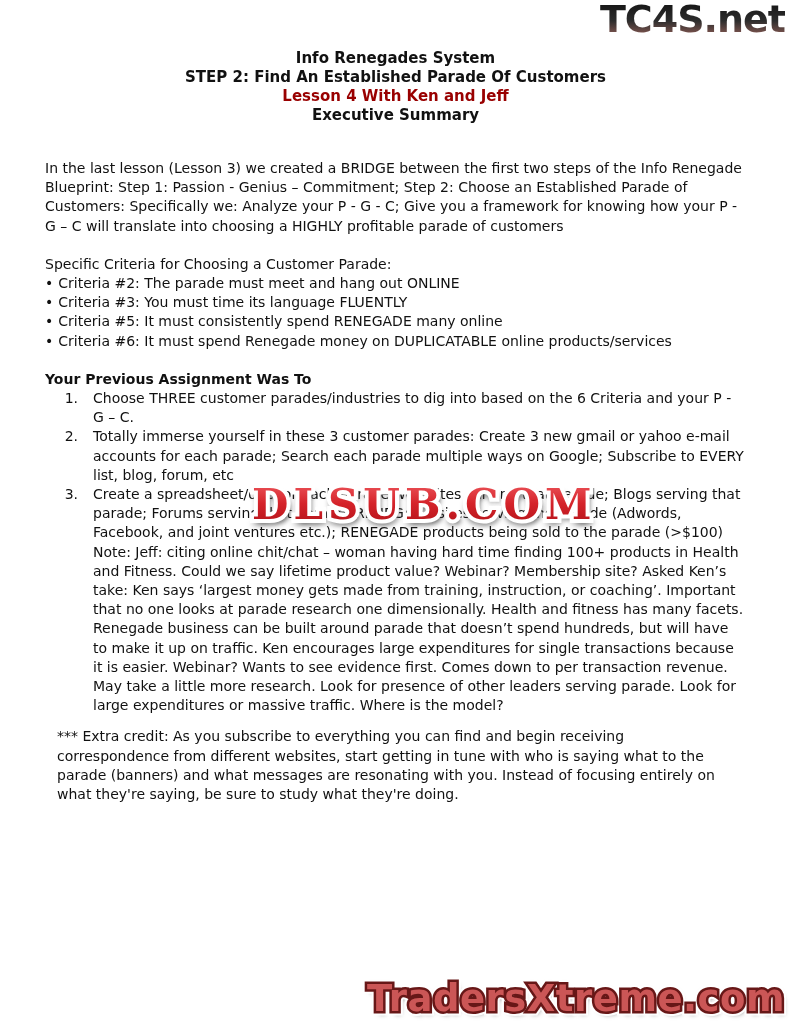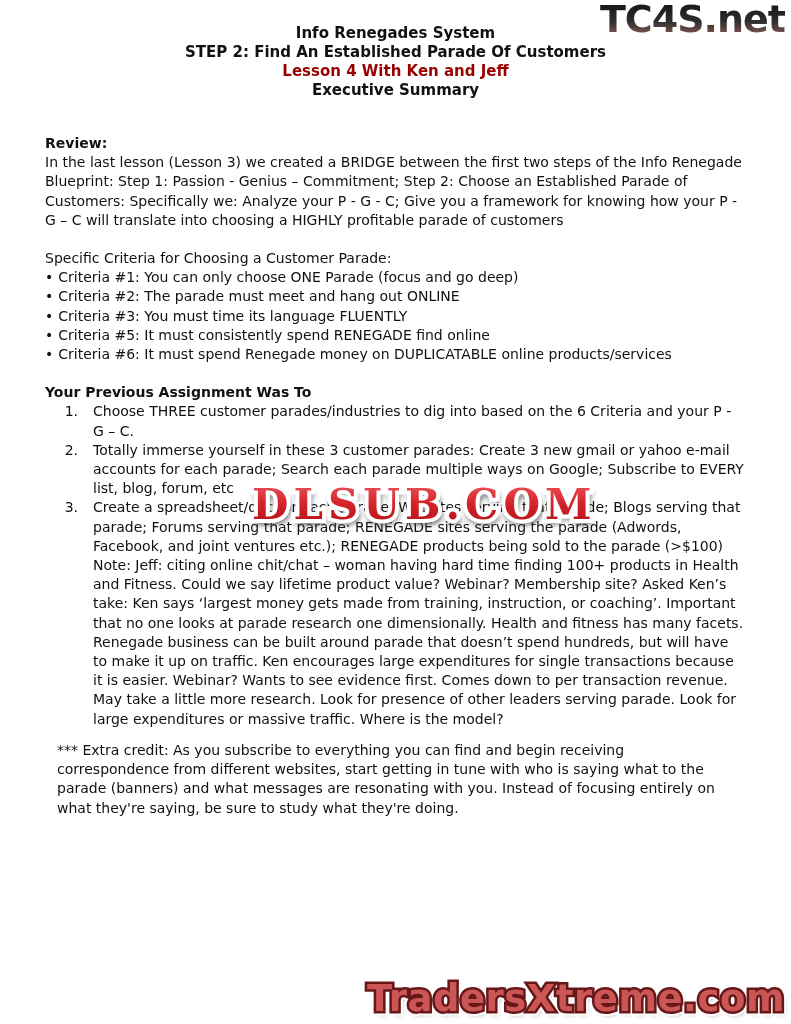--- a/index.html
+++ b/index.html
@@ -28,21 +28,21 @@
     .logo-top {
       background: linear-gradient(180deg, #151515 10%, #2d2d2d 52%, #7c544e 82%, #a2766c 100%);
       -webkit-background-clip: text;
       background-clip: text;
       color: transparent;
     }
   }
 
   
   .doc-header {
-    padding-top: 24px;
+    padding-top: 49px;
     text-align: center;
     font-weight: bold;
     font-size: 15px;
     line-height: 19px;
     color: #111111;
   }
   .doc-header .red { color: var(--accent-red, #990000); }
 
   
   .content {
@@ -129,30 +129,28 @@
   <header class="doc-header">
     <div>Info Renegades System</div>
     <div>STEP 2: Find An Established Parade Of Customers</div>
     <div class="red">Lesson 4 With Ken and Jeff</div>
     <div>Executive Summary</div>
   </header>
 
   <main class="content">
 
     <section class="block">
-      <div class="bold">Review:</div>
       <div>In the last lesson (Lesson 3) we created a BRIDGE between the first two steps of the Info Renegade Blueprint: Step 1: Passion - Genius – Commitment; Step 2: Choose an Established Parade of Customers: Specifically we: Analyze your P - G - C; Give you a framework for knowing how your P - G – C will translate into choosing a HIGHLY profitable parade of customers</div>
     </section>
 
     <section class="block">
       <div>Specific Criteria for Choosing a Customer Parade:</div>
-      <div class="bullet-line"><span class="bullet">•</span><span>Criteria #1: You can only choose ONE Parade (focus and go deep)</span></div>
       <div class="bullet-line"><span class="bullet">•</span><span>Criteria #2: The parade must meet and hang out ONLINE</span></div>
       <div class="bullet-line"><span class="bullet">•</span><span>Criteria #3: You must time its language FLUENTLY</span></div>
-      <div class="bullet-line"><span class="bullet">•</span><span>Criteria #5: It must consistently spend RENEGADE find online</span></div>
+      <div class="bullet-line"><span class="bullet">•</span><span>Criteria #5: It must consistently spend RENEGADE many online</span></div>
       <div class="bullet-line"><span class="bullet">•</span><span>Criteria #6: It must spend Renegade money on DUPLICATABLE online products/services</span></div>
     </section>
 
     <section>
       <div class="bold">Your Previous Assignment Was To</div>
       <div class="num-item">
         <span class="num">1.</span>
         <div class="num-text">Choose THREE customer parades/industries to dig into based on the 6 Criteria and your P - G – C.</div>
       </div>
       <div class="num-item">

